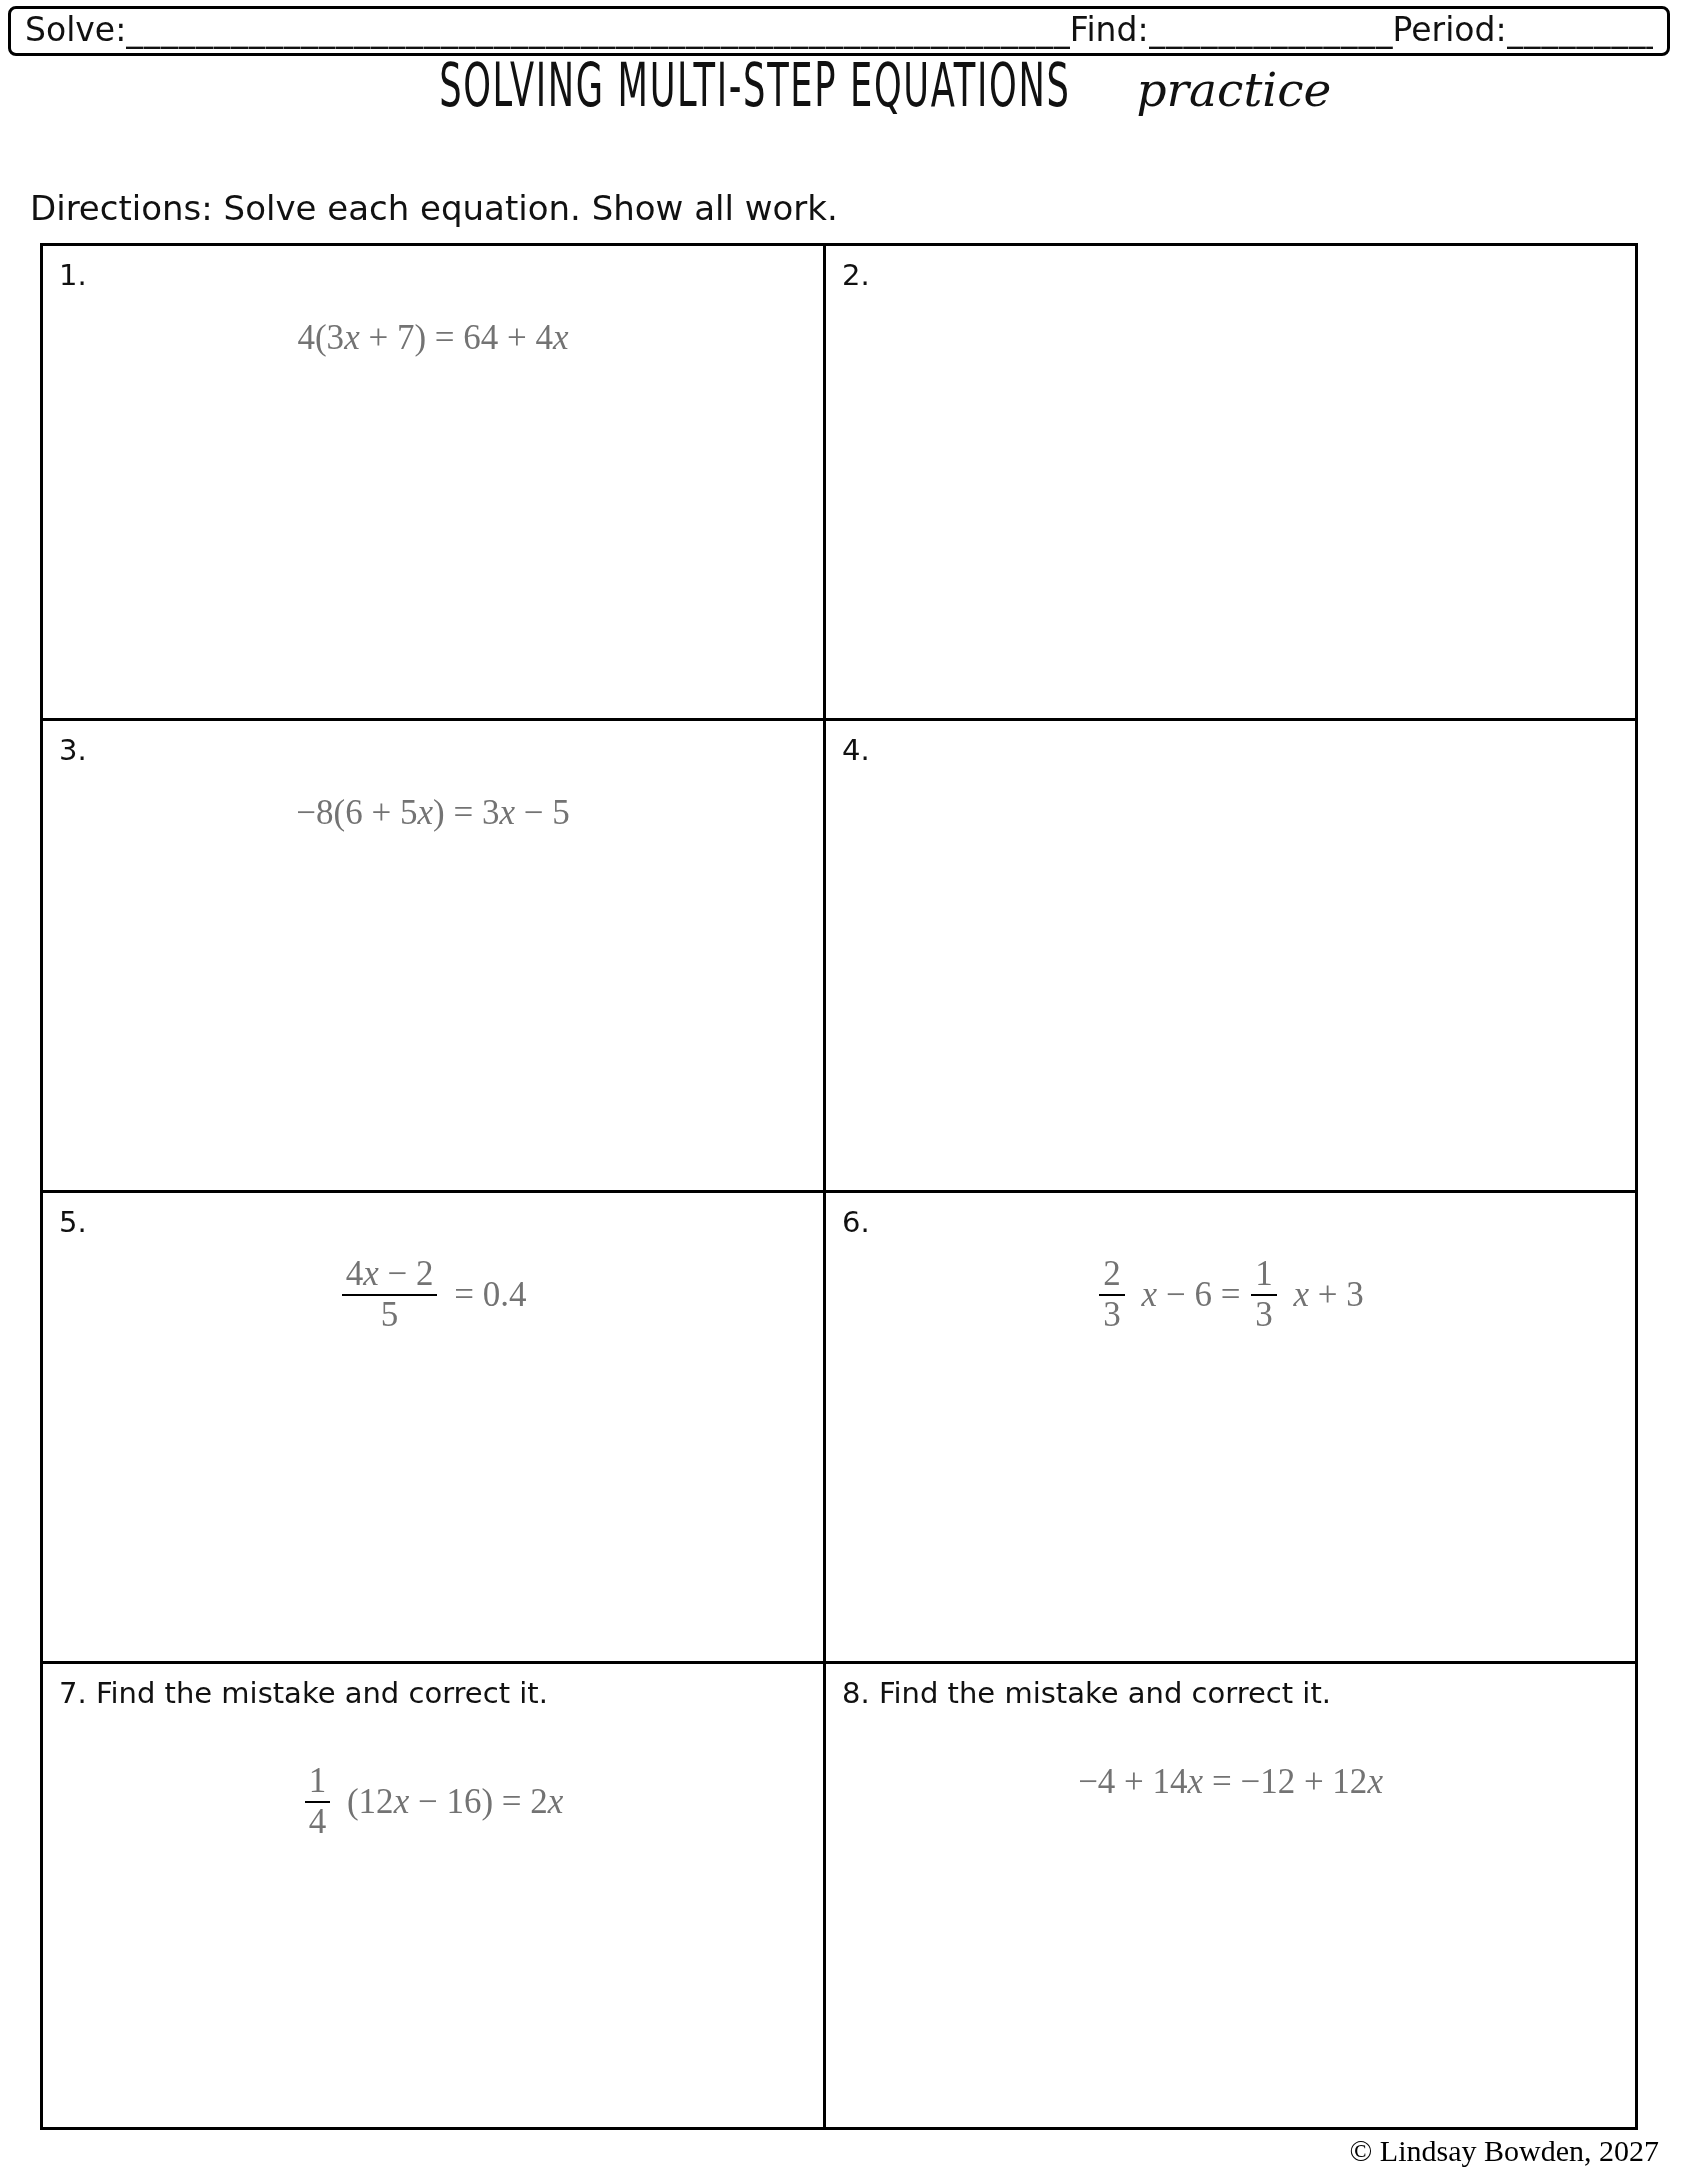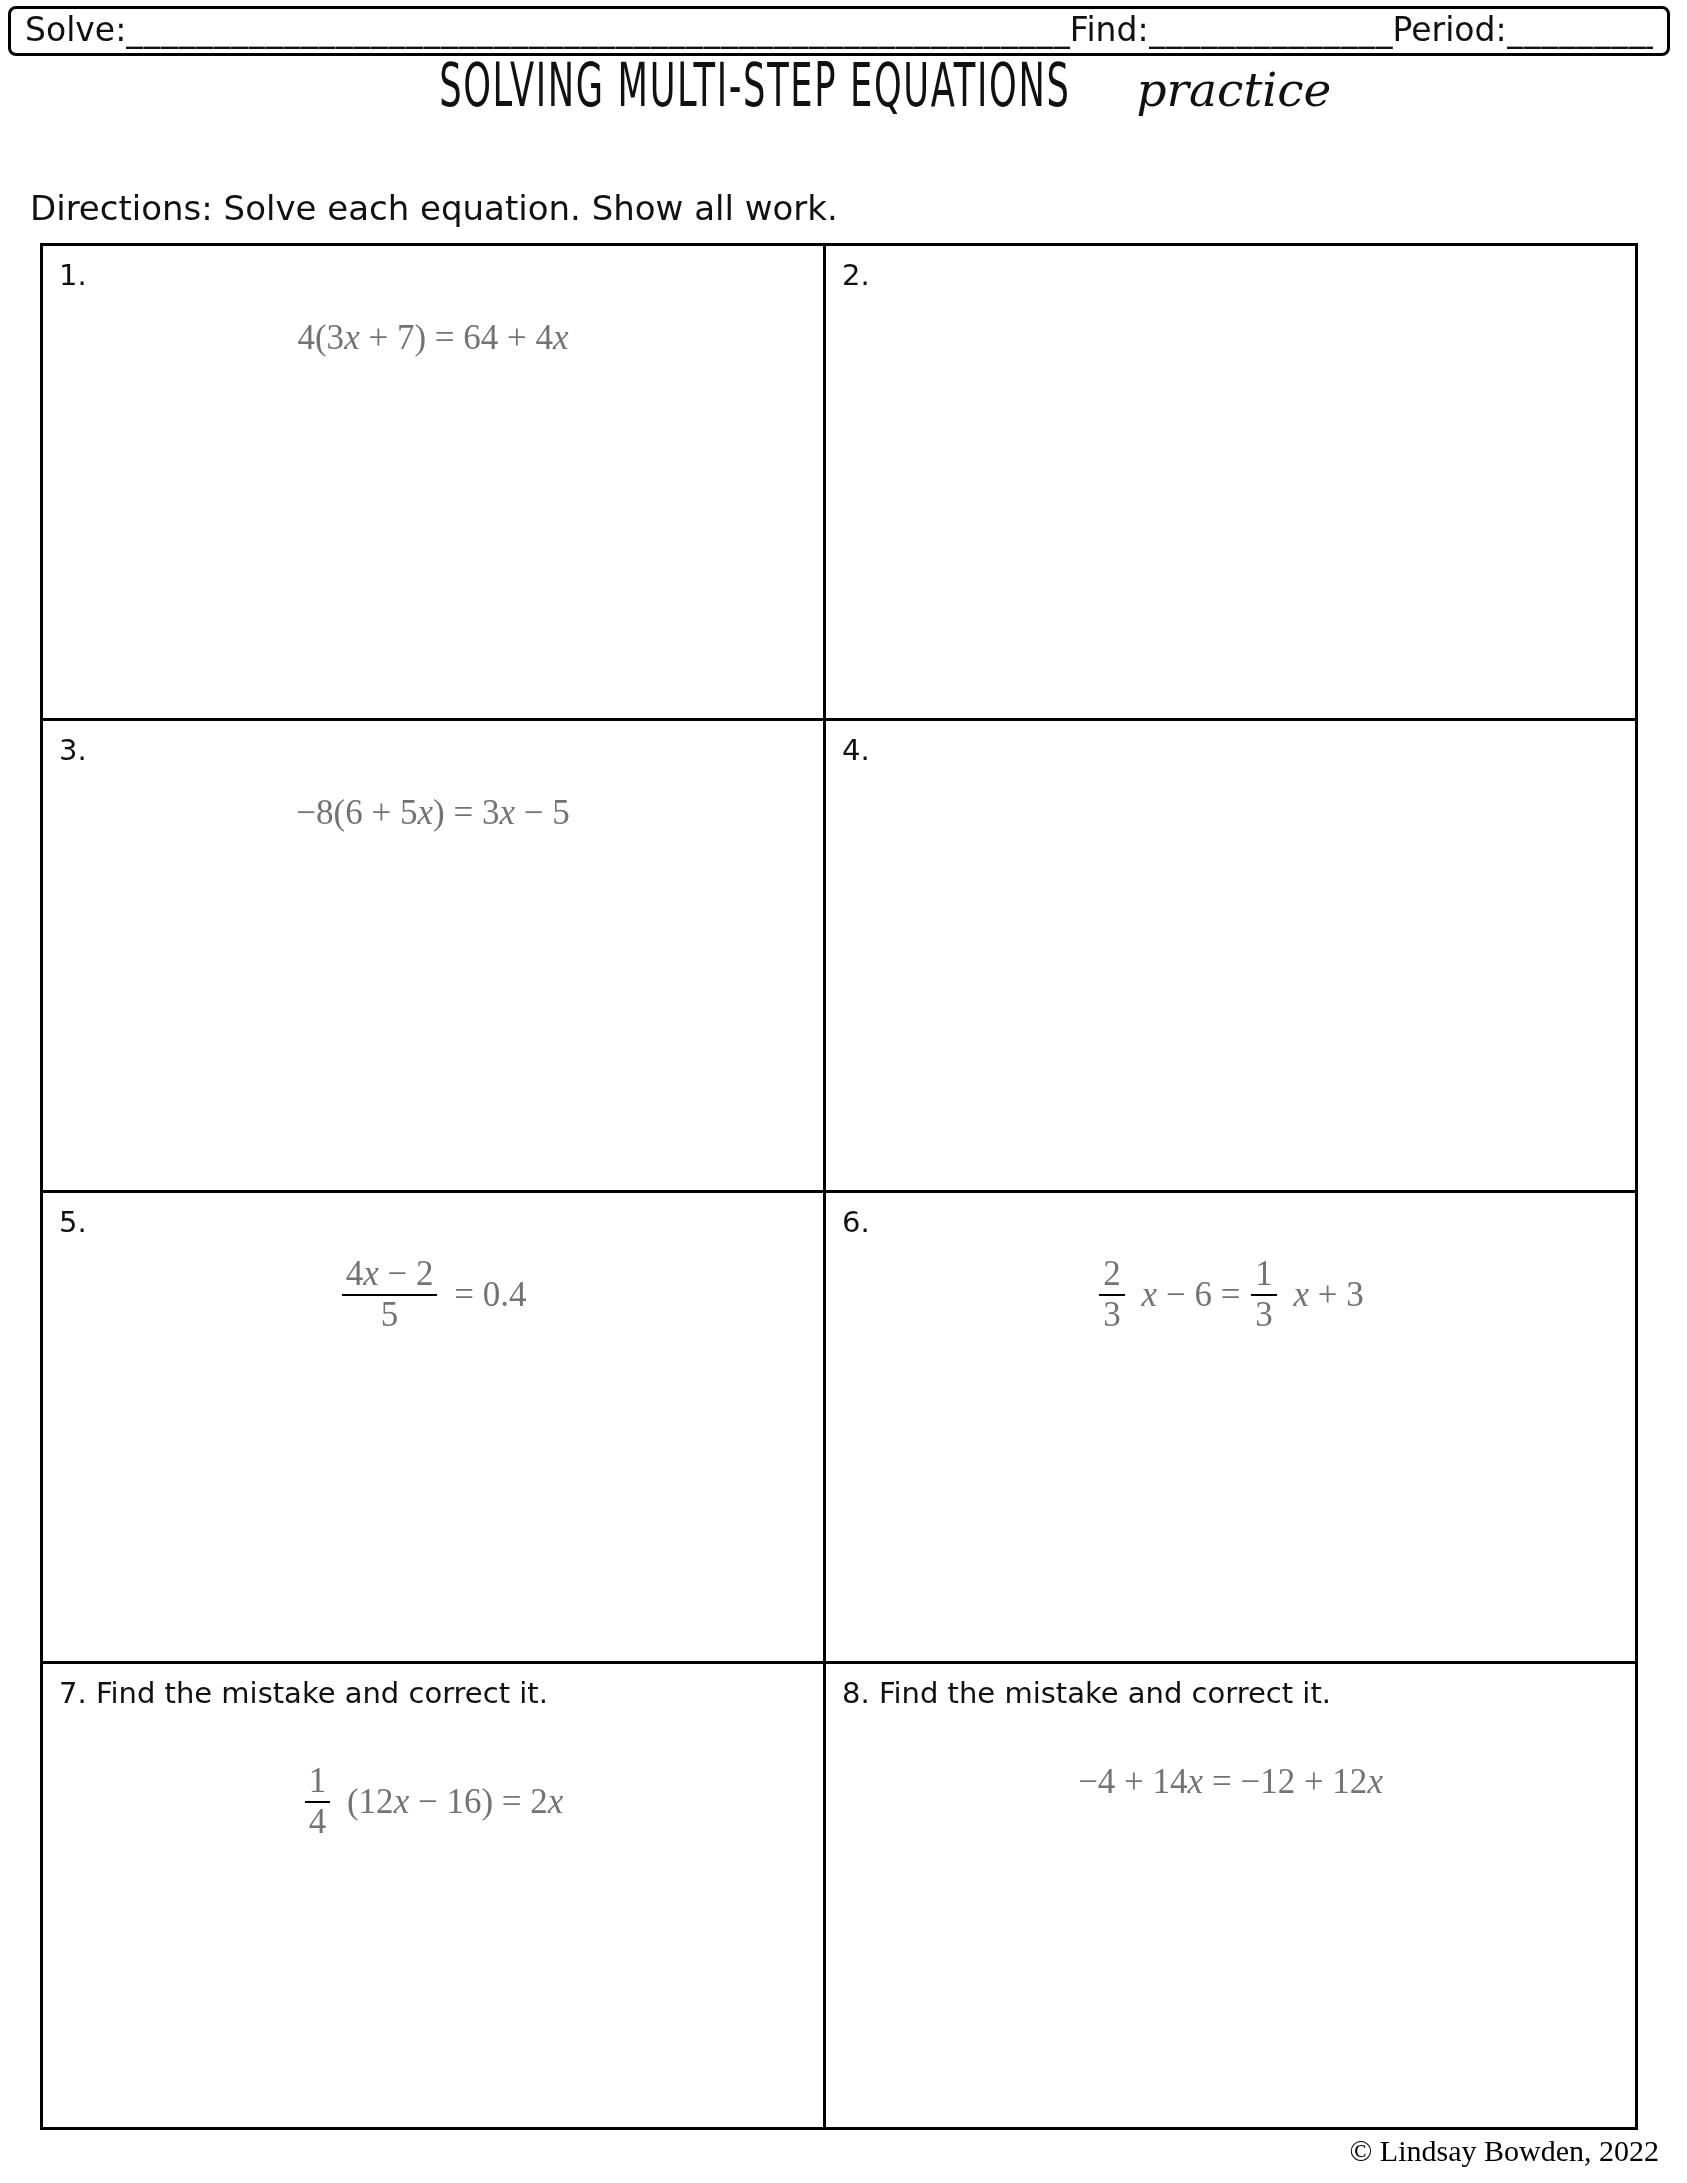--- a/index.html
+++ b/index.html
@@ -126,13 +126,13 @@
     </div>
   </div>
 
   <div class="cell col2 rB">
     <div class="plabel">8. Find the mistake and correct it.</div>
     <div class="eq eq-late">−4 + 14<i class="vx">x</i> = −12 + 12<i class="vx">x</i></div>
   </div>
 
 </div>
 
-<div class="footer">© Lindsay Bowden, 2022</div>
+<div class="footer">© Lindsay Bowden, 2027</div>
 
 </body></html>

